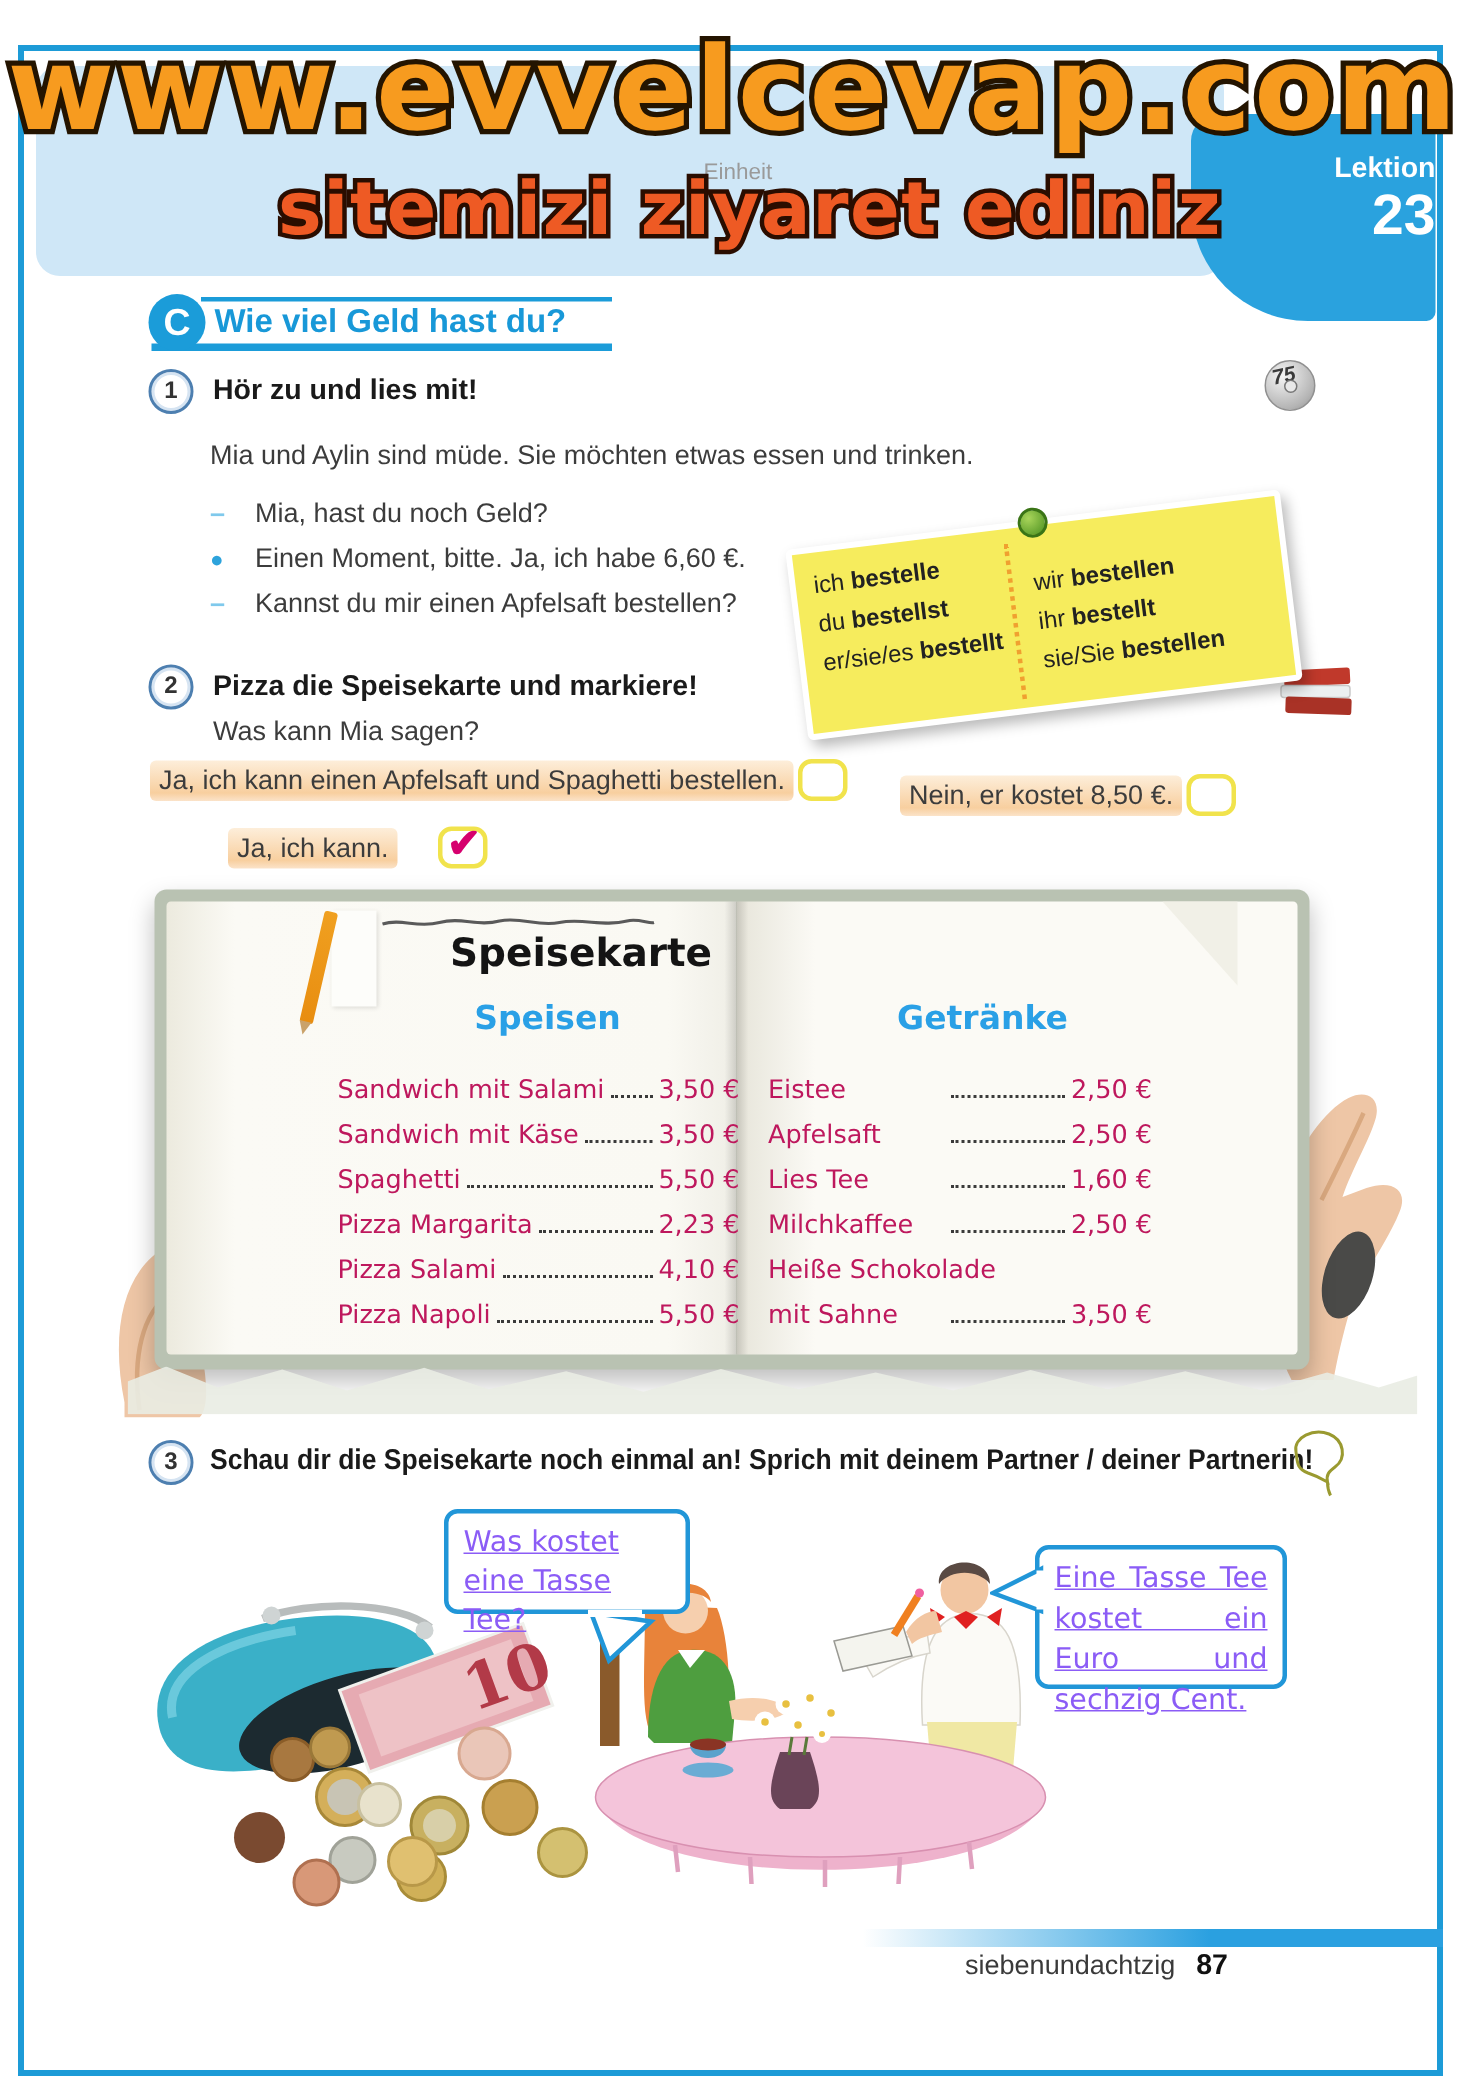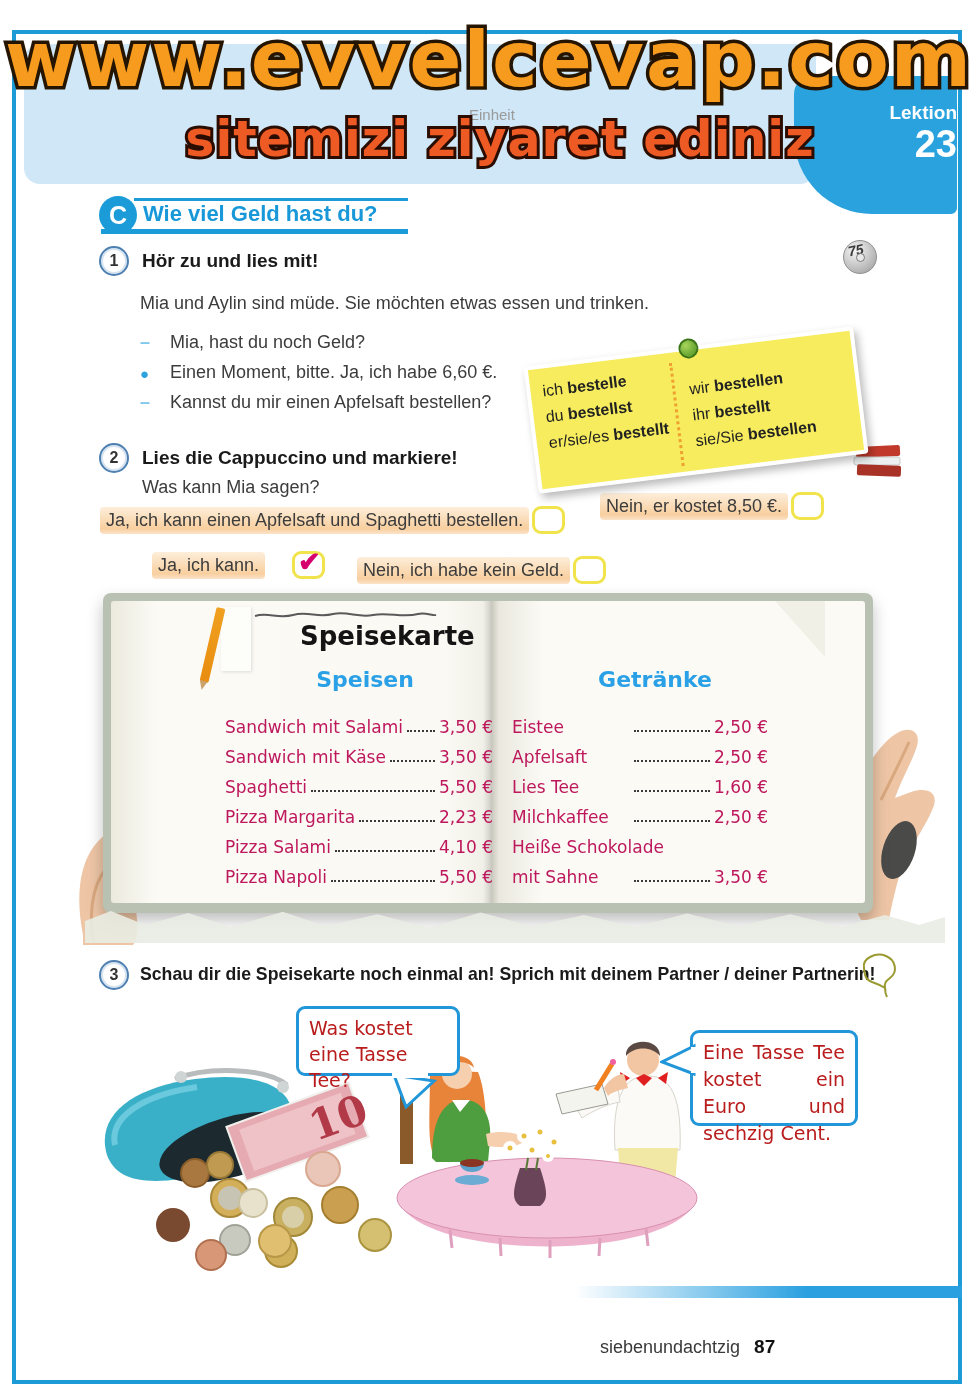--- a/index.html
+++ b/index.html
@@ -73,28 +73,28 @@
   .m-name { white-space:nowrap; }
   .m-dots { flex:1; border-bottom:2px dotted #3a3a3a; margin:0 4px 5px 4px; min-width:12px; }
   .m-price { white-space:nowrap; }
   .list-r .m-name { min-width:118px; }
 
   
   .ex3-title { position:absolute; left:140px; top:963px; font-size:19px; font-weight:bold; color:#1a1a1a; transform:scaleX(.93); transform-origin:left; white-space:nowrap; }
   .bubble-icon { position:absolute; left:856px; top:950px; }
 
   
-  .bubble { position:absolute; background:#fff; border:3px solid #2196d8; border-radius:9px; font-family:"DejaVu Sans", sans-serif; font-size:19px; color:#b91c1c; padding:6px 10px; line-height:26px; z-index:6; }
+  .bubble { position:absolute; background:#fff; border:3px solid #2196d8; border-radius:9px; font-family:"DejaVu Sans", sans-serif; font-size:19px; color:#8b5cf6; padding:6px 10px; line-height:26px; z-index:6;text-decoration:underline; }
   .bubble.b1 { left:296px; top:1006px; width:164px; height:70px; }
   .bubble.b2 { left:690px; top:1030px; width:168px; height:96px; text-align:justify; line-height:27px; }
   .tail { position:absolute; z-index:7; }
 
   
   .footer-bar { position:absolute; left:575px; top:1286px; width:387px; height:12px; background:linear-gradient(90deg, rgba(42,160,224,0) 0%, #2aa0e0 60%); }
-  .footer-text { position:absolute; left:600px; top:1300px; width:262px; text-align:left; font-size:18px; color:#3a3a3a;margin-top:36px; }
+  .footer-text { position:absolute; left:600px; top:1300px; width:262px; text-align:center; font-size:18px; color:#3a3a3a; }
   .footer-text b { margin-left:14px; color:#111; font-size:19px; }
 
   .illu { position:absolute; }
 </style>
 </head>
 <body>
 
 <div id="page">
 
   <div class="frame"></div>
@@ -151,45 +151,39 @@
     </div>
   </div>
 
   <svg class="books-icon" viewBox="0 0 52 40">
     <rect x="4" y="6" width="44" height="11" rx="2" fill="#c0392b" transform="rotate(-3 26 11)"></rect>
     <rect x="2" y="17" width="46" height="8" rx="2" fill="#ecf0f1" stroke="#c9c9c9"></rect>
     <rect x="5" y="25" width="44" height="11" rx="2" fill="#a93226" transform="rotate(2 27 30)"></rect>
   </svg>
 
   <div class="num-circle" style="left:99px; top:443px;">2</div>
-  <div class="ex-title" style="left:142px; top:447px;">Lies die Cappuccino und markiere!</div>
+  <div class="ex-title" style="left:142px; top:447px;">Pizza die Speisekarte und markiere!</div>
   <div class="plain" style="left:142px; top:477px;">Was kann Mia sagen?</div>
 
   <div class="option" style="left:100px; top:506px;" id="opt0">
     <span class="opt-text">Ja, ich kann einen Apfelsaft und Spaghetti bestellen.</span>
     <span class="checkbox">
         <span class="tick"></span>
       </span>
   </div>
-  <div class="option" style="left:600px; top:492px;align-items:flex-end;" id="opt1">
+  <div class="option" style="left:600px; top:516px;align-items:flex-end;" id="opt1">
     <span class="opt-text">Nein, er kostet 8,50 €.</span>
     <span class="checkbox">
         <span class="tick"></span>
       </span>
   </div>
   <div class="option" style="left:152px; top:551px;gap:24px;" id="opt2">
     <span class="opt-text">Ja, ich kann.</span>
     <span class="checkbox">
         <span class="tick">✔</span>
-      </span>
-  </div>
-  <div class="option" style="left:357px; top:556px;" id="opt3">
-    <span class="opt-text">Nein, ich habe kein Geld.</span>
-    <span class="checkbox">
-        <span class="tick"></span>
       </span>
   </div>
 
   <div class="book">
     <svg class="illu" style="left:-12px; top:150px;" width="140" height="210" viewBox="0 0 140 210">
       <path d="M10,200 C0,150 10,110 40,95 C70,82 95,95 100,115 C105,135 88,150 60,160 C60,160 70,200 60,210 L10,210 Z" fill="#eec6a6"></path>
       <ellipse cx="78" cy="118" rx="26" ry="15" fill="#f3d4b4" transform="rotate(-25 78 118)"></ellipse>
       <path d="M20,205 C15,170 22,140 40,128" stroke="#d9a87f" stroke-width="3" fill="none"></path>
     </svg>
     <svg class="illu" style="left:736px; top:95px;" width="130" height="240" viewBox="0 0 130 240">

